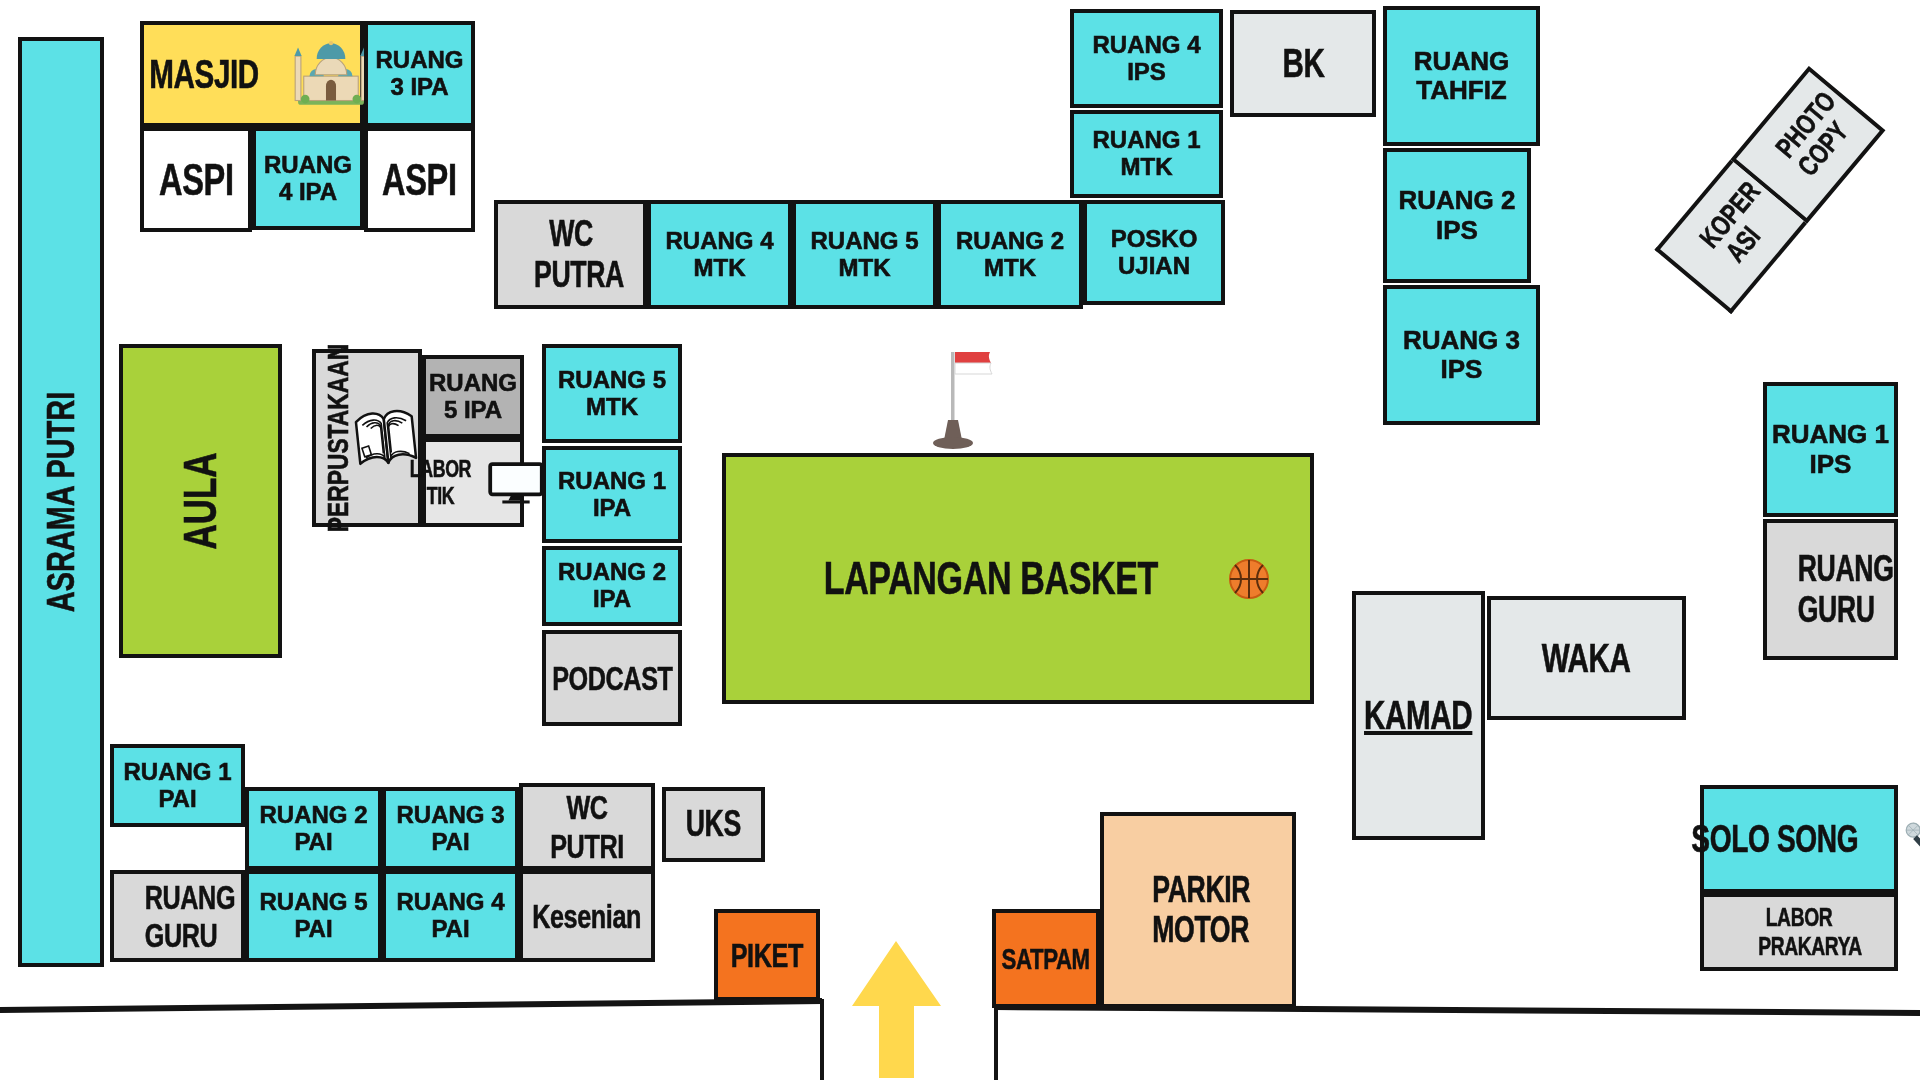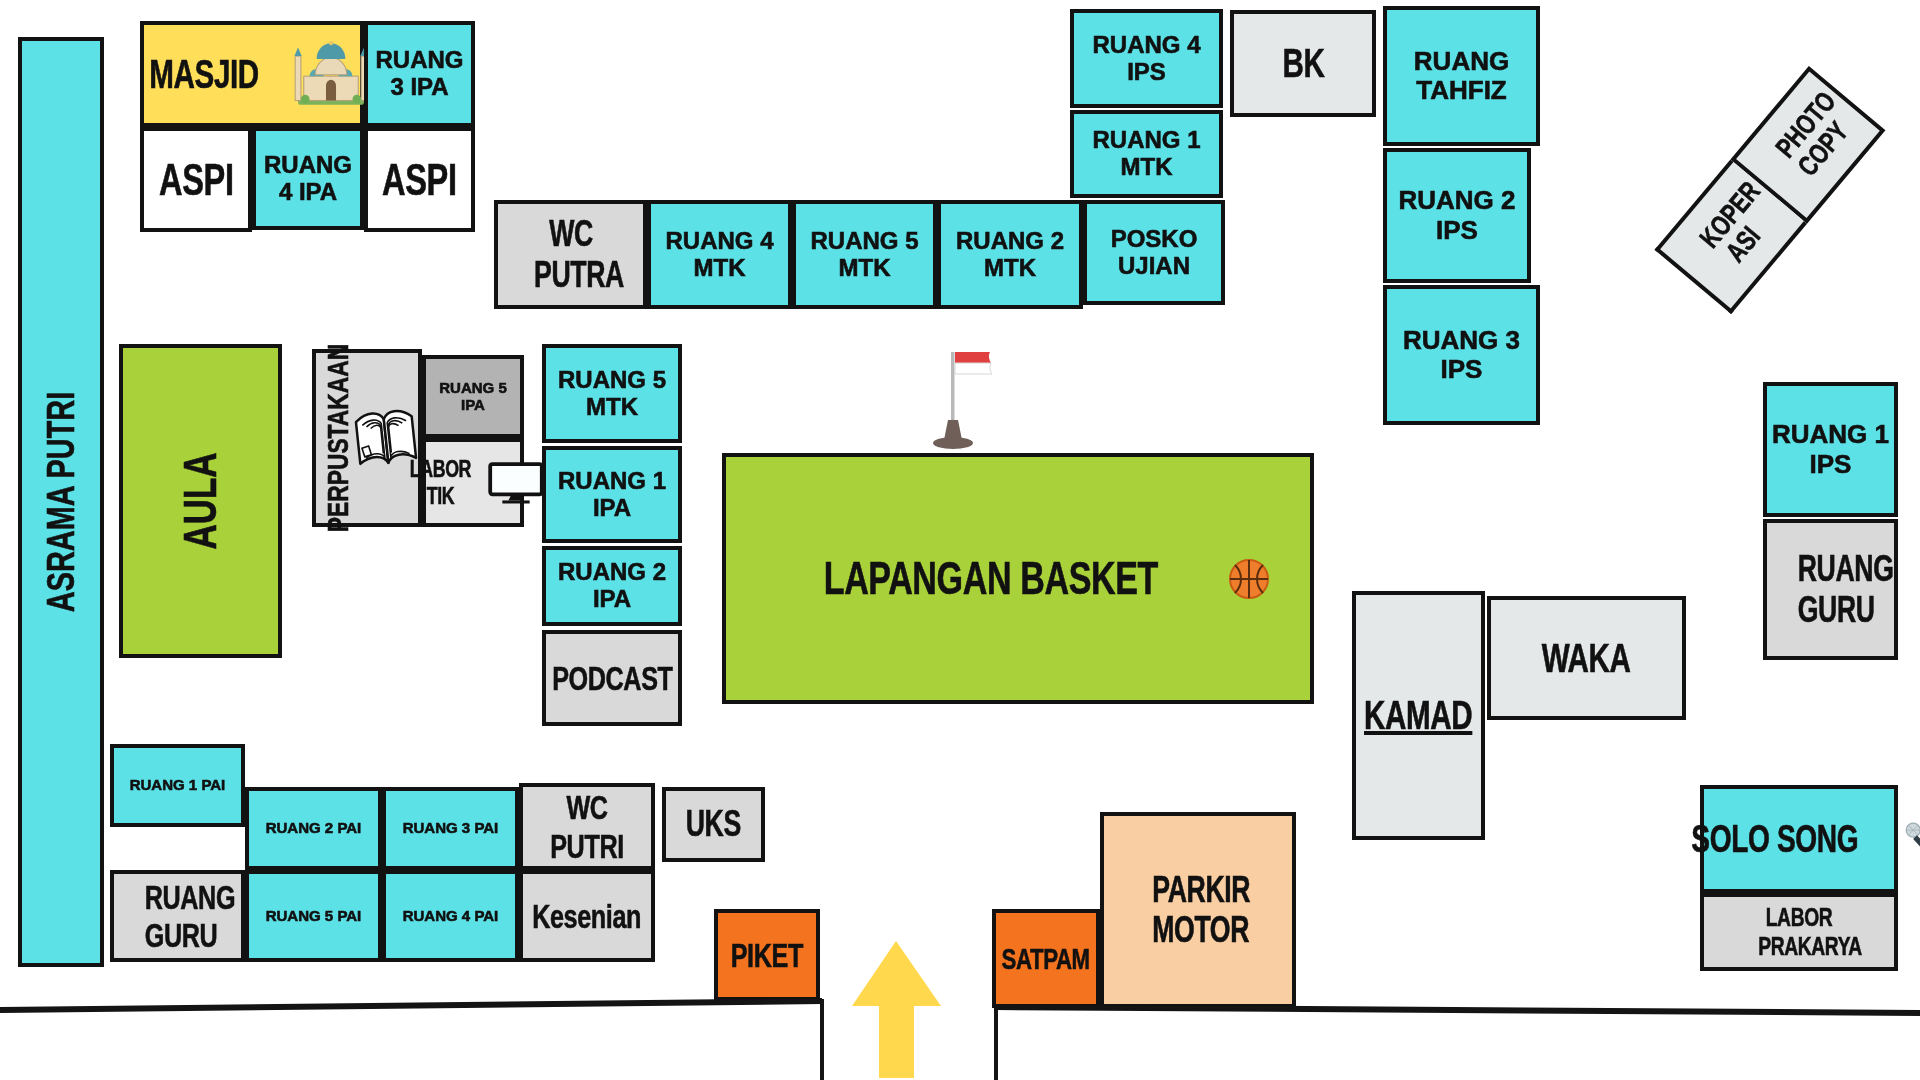--- a/index.html
+++ b/index.html
@@ -13,21 +13,21 @@
     font-weight:700;line-height:1.12;
   }
   .lbl{display:inline-block;-webkit-text-stroke:0.6px #111;}
   .cond .lbl{transform:scaleX(0.74);letter-spacing:-0.5px;}
   
   .vert{
     position:absolute;left:50%;top:50%;white-space:nowrap;
     transform:translate(-50%,-50%) rotate(-90deg) scaleX(0.76);
     -webkit-text-stroke:0.6px #111;font-weight:700;
   }
-  .f22{font-size:15px;} .f24{font-size:24px;} .f26{font-size:26px;}
+  .f22{font-size:24px;} .f24{font-size:24px;} .f26{font-size:26px;}
   .f28{font-size:28px;} .f30{font-size:30px;}
   .f34{font-size:34px;} .f36{font-size:36px;} .f38{font-size:38px;}
   .f40{font-size:40px;} .f44{font-size:44px;} .f46{font-size:46px;}
   .narrow90 .lbl{max-width:90px;}
   .narrow100 .lbl{max-width:100px;}
   .narrow110 .lbl{max-width:110px;}
   .narrow120 .lbl{max-width:125px;}
   .row-flex{gap:10px;}
   .col-flex{flex-direction:row;gap:4px;}
   

